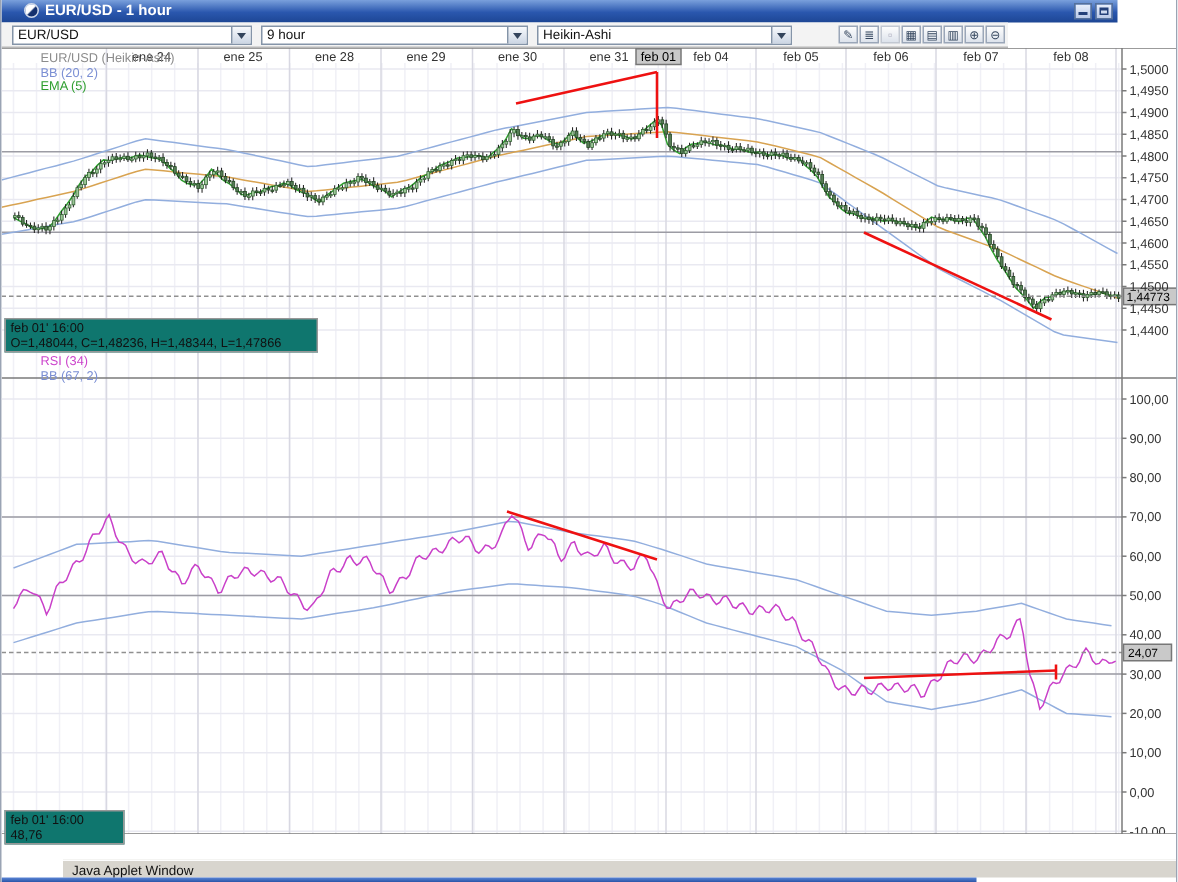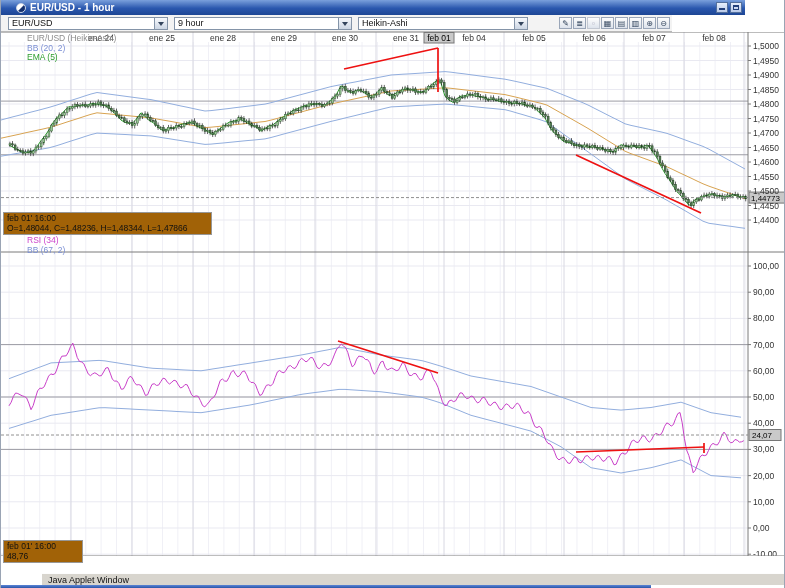--- a/index.html
+++ b/index.html
@@ -15,21 +15,21 @@
   .combo{position:absolute;top:2px;height:13px;background:#fff;border:1px solid #8494a8;font-size:9px;}
   .combo-text{position:absolute;left:3px;top:0;line-height:11px;color:#111;white-space:nowrap;}
   .combo-arrow{position:absolute;right:0;top:0;width:13px;height:11px;background:linear-gradient(#f7f9fc,#ccd6e4);border-left:1px solid #8494a8;}
   .combo-arrow:after{content:"";position:absolute;left:3px;top:4px;border-left:3px solid transparent;border-right:3px solid transparent;border-top:4px solid #33445c;}
   #icon-strip{position:absolute;right:2px;top:2px;height:13px;display:flex;gap:1px;}
   .tbtn{display:inline-flex;width:13px;height:12px;align-items:center;justify-content:center;font-size:8px;color:#34465e;background:linear-gradient(#fdfdfd,#dde3ec);border:1px solid #9aa6b8;cursor:default;}
   .tbtn.dis{color:#aab;border-color:#c2c8d2;}
   #chart-svg{position:absolute;top:32px;left:0;}
   .overlay{position:absolute;font-size:8.5px;line-height:9.5px;z-index:5;}
   .legend div{white-space:nowrap;margin-left:23px;}
-  .tooltip{background:#a16207;border:1px solid #979797;padding:1px 3px;color:#111;}
+  .tooltip{background:#0f766e;border:1px solid #979797;padding:1px 3px;color:#111;}
   .tooltip div{white-space:nowrap;}
   .btoolbar{position:absolute;top:557px;left:0;width:785px;height:16px;background:#f1f1f1;border-top:1px solid #b0b0b0;}
   .btn{position:absolute;top:1px;height:13px;border:1px solid #8a8a8a;border-radius:3px;background:linear-gradient(#ffffff,#e2e2e2);font-size:9px;line-height:11px;padding:0 7px;color:#111;}
   .sbtn{position:absolute;top:1px;height:13px;width:14px;border:1px solid #9a9a9a;background:linear-gradient(#fdfdfd,#e4e4e4);}
   .tri-l:after{content:"";position:absolute;left:4px;top:3px;border-top:3px solid transparent;border-bottom:3px solid transparent;border-right:5px solid #444;}
   .tri-r:after{content:"";position:absolute;left:5px;top:3px;border-top:3px solid transparent;border-bottom:3px solid transparent;border-left:5px solid #444;}
   .track{position:absolute;top:1px;height:13px;background:#fbfbfb;border:1px solid #ababab;}
   .statusbar{position:absolute;top:573px;left:0;width:785px;height:12px;background:#d8d5ce;border-top:1px solid #fdfdfd;font-size:9px;line-height:12px;color:#111;padding-left:6px;margin-left:41px;}
   .bluestrip{position:absolute;top:585px;left:0;width:650px;height:3px;background:linear-gradient(#5b85d6,#2a55a8);}
 </style>

